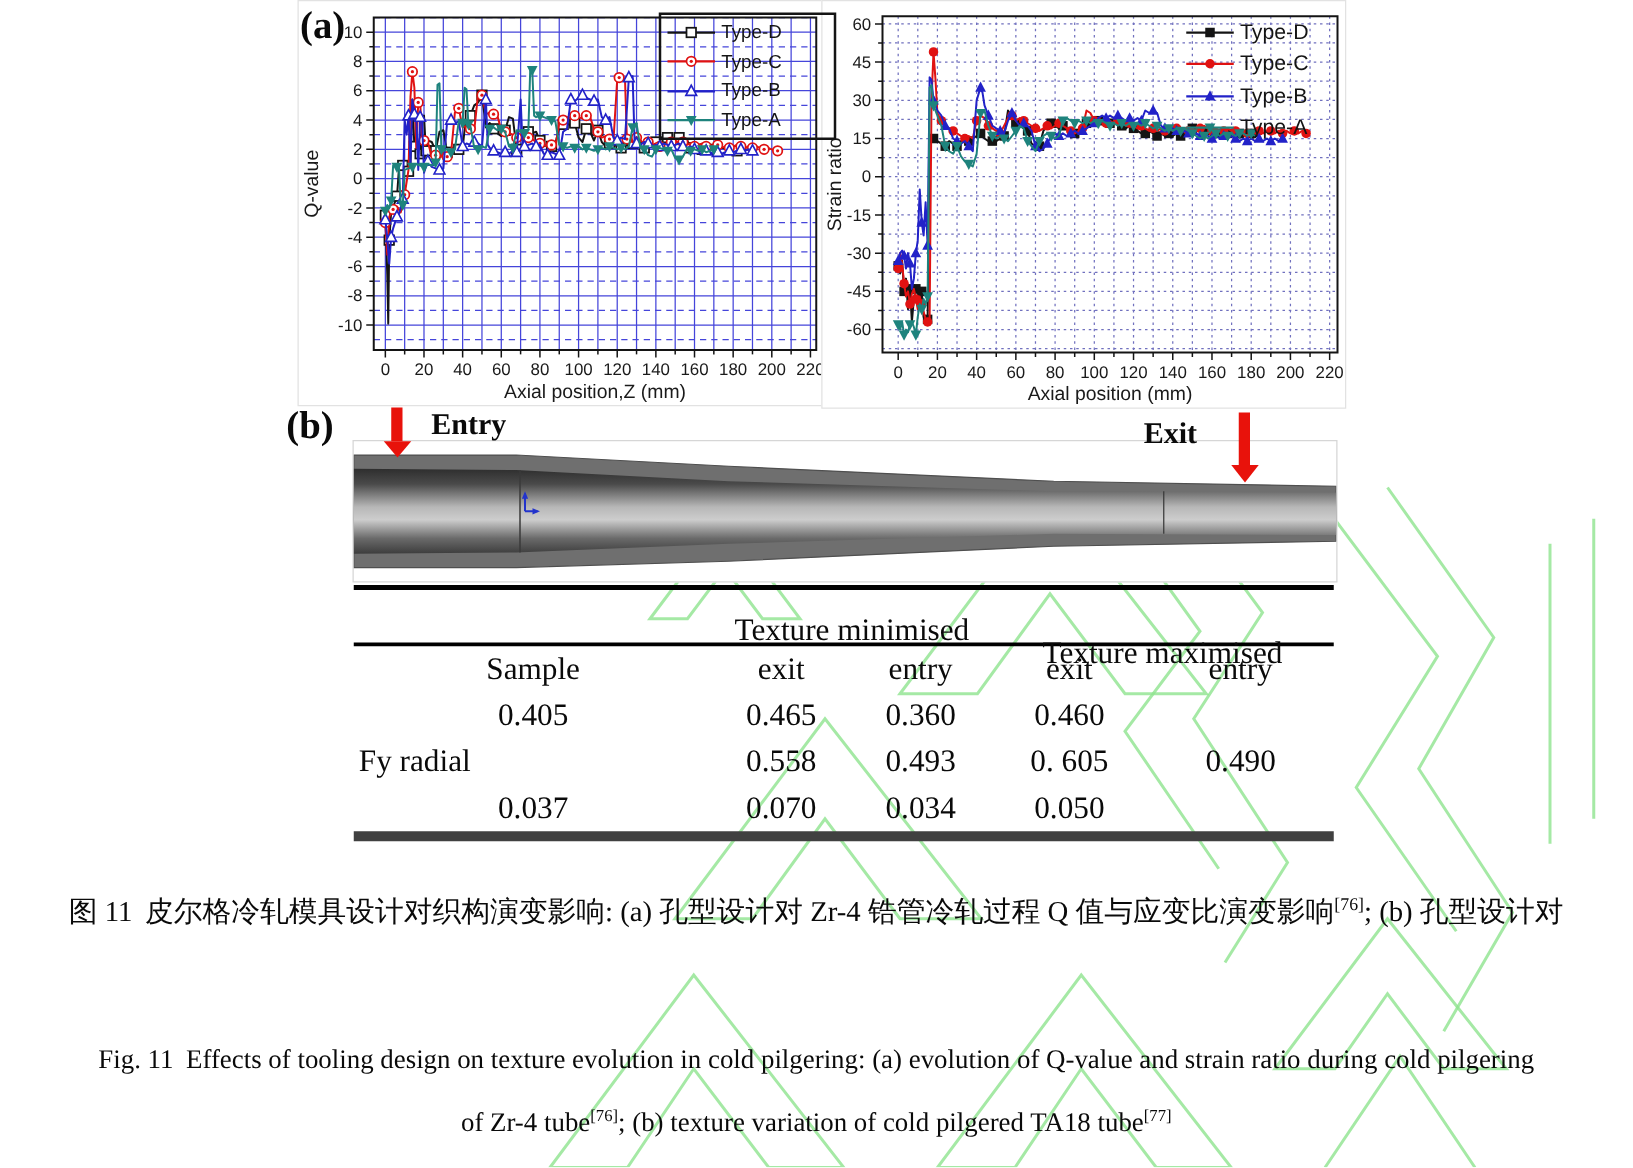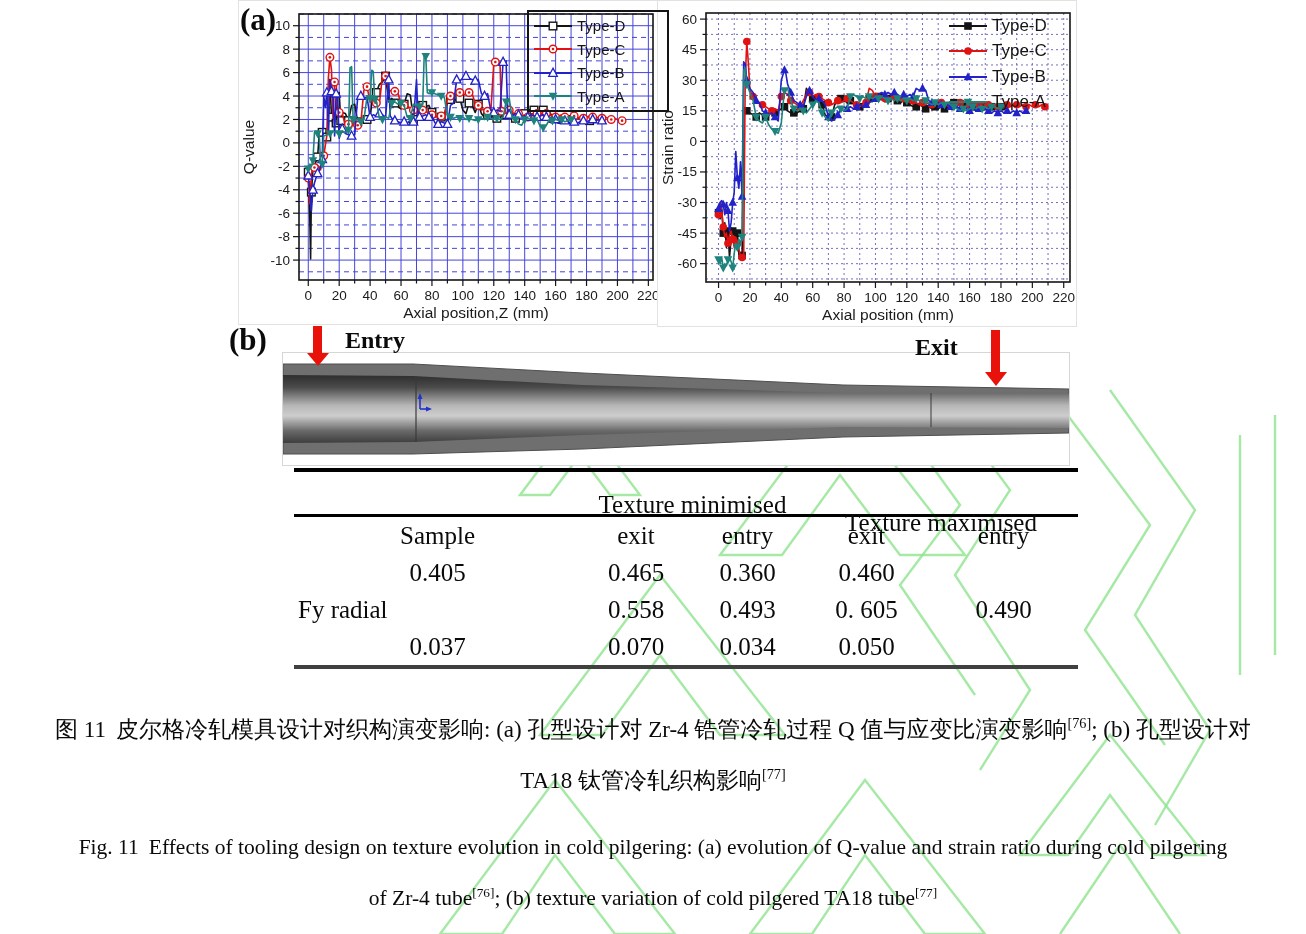--- a/index.html
+++ b/index.html
@@ -21,21 +21,21 @@
   #legend-a{left:527px;top:10px;width:130px;height:94px;padding:2px 4px 2px 4px;}
   #legend-a .litem span{font-size:15px;}
   #legend-b{left:948px;top:13px;width:140px;height:102px;}
   #legend-b .litem span{font-size:17px;}
   .lglyph{width:40px;height:16px;flex:0 0 auto;}
   
   #tube-panel{z-index:1;background:#fff;border:1px solid #d6d6d6;}
   #arrow-layer{z-index:3;pointer-events:none;}
   .flow-label{position:absolute;font-weight:bold;font-size:24px;z-index:3;font-family:"Liberation Serif",serif;}
   
-  #ftable{left:294px;top:468px;width:784px;z-index:1;font-size:25px;border-top:4px solid #000;border-bottom:4px solid #404040;}
+  #ftable{left:283px;top:468px;width:784px;z-index:1;font-size:25px;border-top:4px solid #000;border-bottom:8px solid #404040;}
   .trow{display:grid;grid-template-columns:287px 110px 113px 125px 149px;align-items:center;}
   .trow .c{text-align:center;}
   .trow .l{text-align:left;padding-left:4px;}
   .ghead{height:42px;border-bottom:3px solid #000;}
   .ghead .g{text-align:center;}
   .h2{height:37px;}
   .dr{height:37px;}
   
   .cap{left:0;width:1306px;text-align:center;z-index:1;}
   #cap-zh1{top:714px;font-size:23px;}
@@ -756,23 +756,20 @@
       <div class="c">0.037</div>
       <div class="c">0.070</div>
       <div class="c">0.034</div>
       <div class="c">0.050</div>
     </div>
   </div>
 
   <div id="cap-zh1" class="abs cap">
     <b>图 11</b><span>皮尔格冷轧模具设计对织构演变影响: (a) 孔型设计对 Zr-4 锆管冷轧过程 Q 值与应变比演变影响</span><sup>[76]</sup><span>; (b) 孔型设计对</span>
   </div>
-  <div id="cap-zh2" class="abs cap">
-    <span>TA18 钛管冷轧织构影响</span><sup>[77]</sup>
-  </div>
   <div id="cap-en1" class="abs cap">
     <b>Fig. 11</b><span>Effects of tooling design on texture evolution in cold pilgering: (a) evolution of Q-value and strain ratio during cold pilgering</span>
   </div>
   <div id="cap-en2" class="abs cap">
     <span>of Zr-4 tube</span><sup>[76]</sup><span>; (b) texture variation of cold pilgered TA18 tube</span><sup>[77]</sup>
   </div>
 
 </div>
 
 </body></html>

